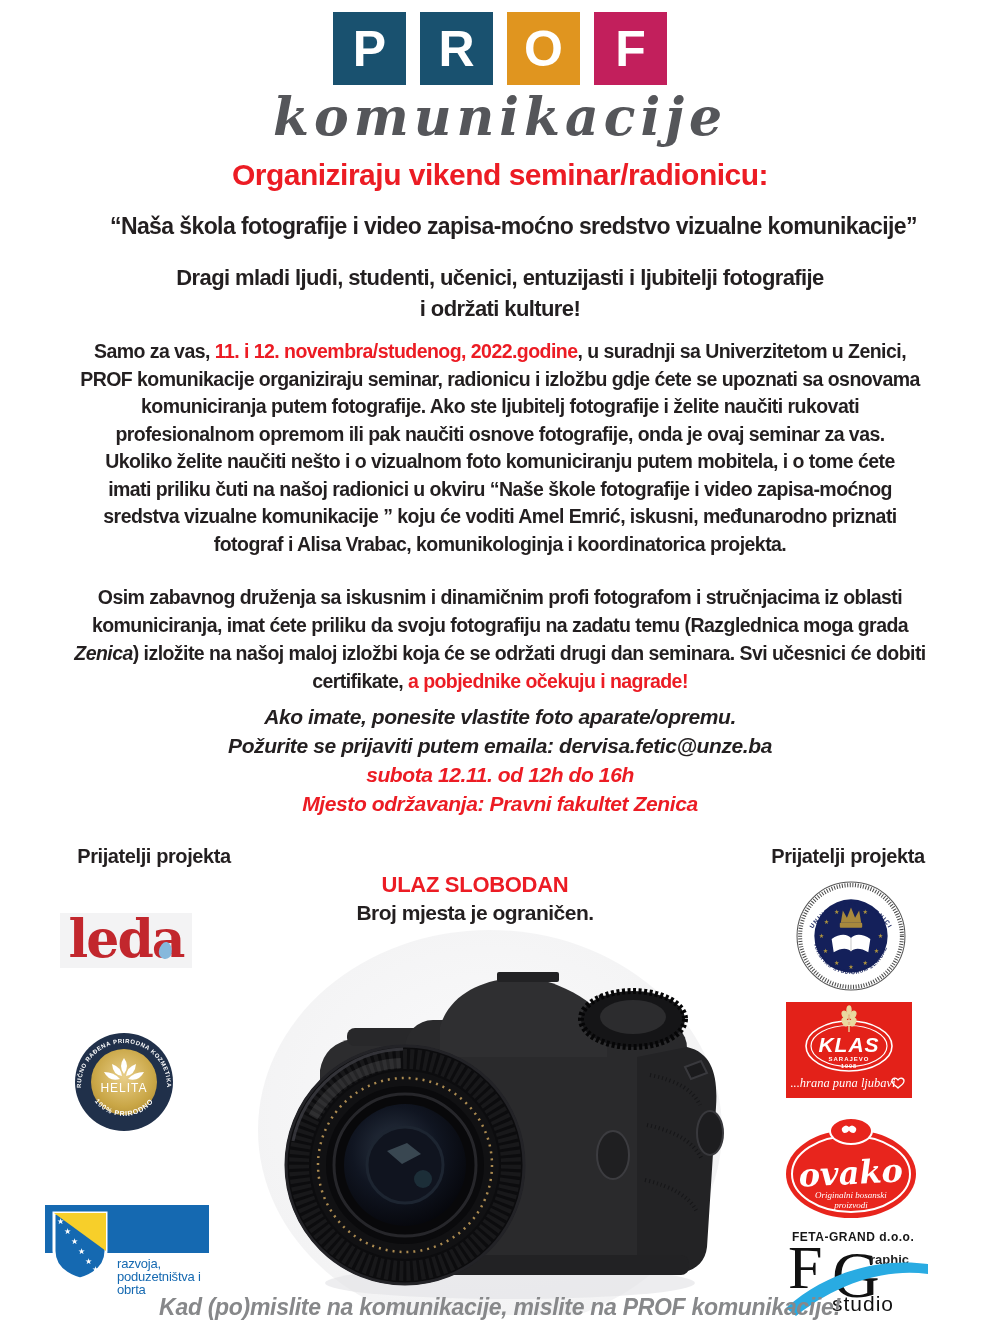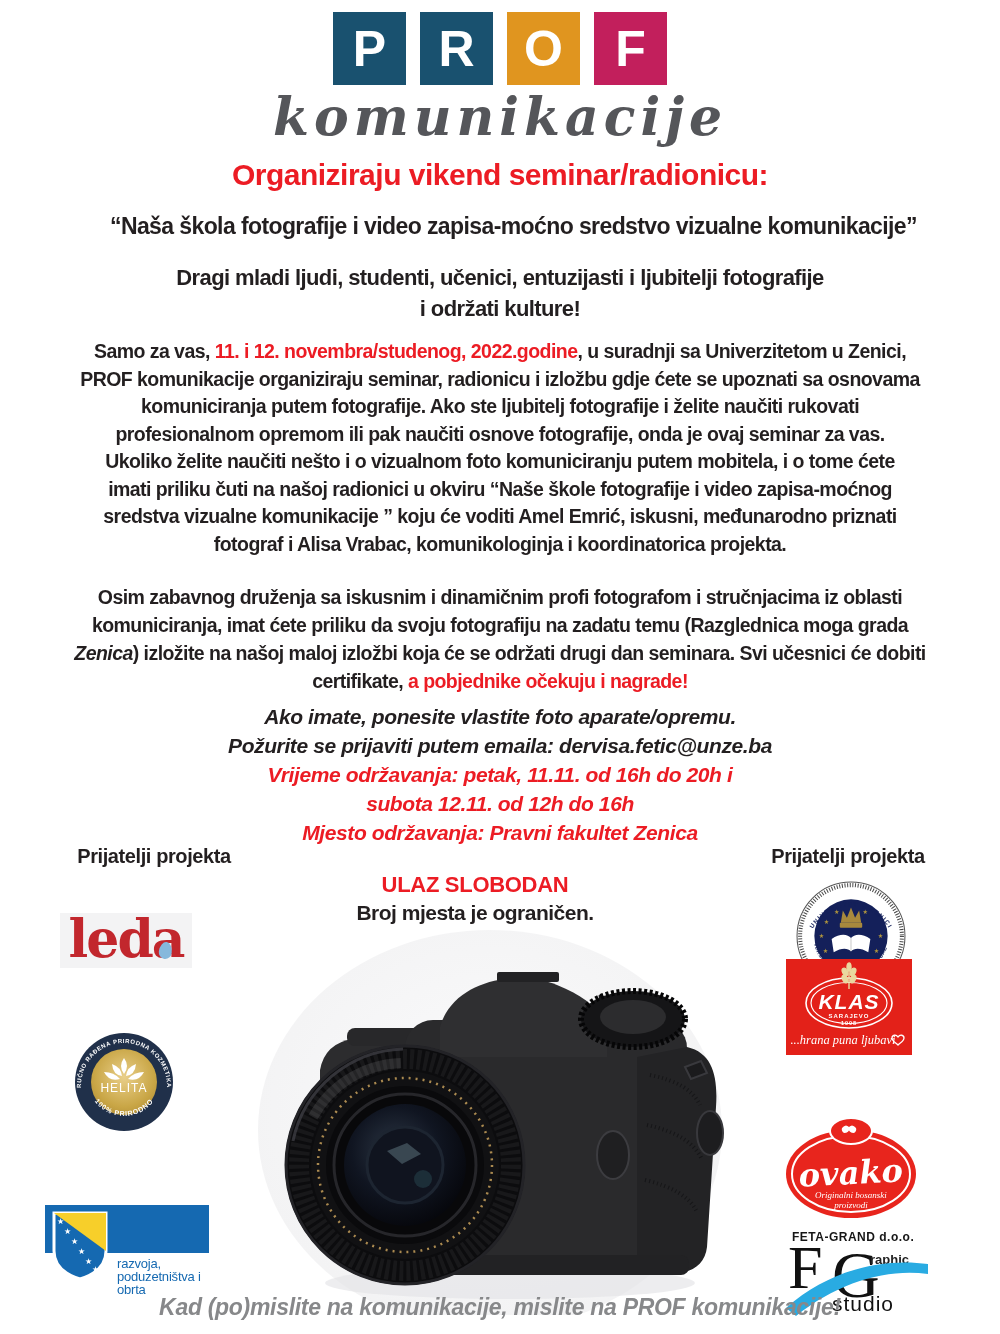--- a/index.html
+++ b/index.html
@@ -41,21 +41,21 @@
   .leda-drop{position:absolute;left:99px;top:29px;width:13px;height:17px;background:#85b8dc;
       border-radius:50% 50% 50% 50%/60% 60% 40% 40%;transform:rotate(8deg);}
   .helita{left:74px;top:1032px;width:100px;height:100px;}
   .ministry{left:45px;top:1205px;width:164px;height:85px;}
   .ministry-band{position:absolute;left:0;top:0;width:164px;height:48px;background:#1569b1;}
   .ministry-shield{position:absolute;left:6px;top:5px;}
   .ministry-title{position:absolute;left:72px;top:8px;color:#fff;font-size:10px;line-height:15px;letter-spacing:-.2px;margin-top:41px;}
   .ministry-sub{position:absolute;left:72px;top:52px;color:#1569b1;font-size:13px;line-height:13px;letter-spacing:-.2px;}
   
   .unze{left:795px;top:880px;width:112px;height:112px;}
-  .klas{left:786px;top:959px;width:126px;height:71px;}
+  .klas{left:786px;top:1002px;width:126px;height:71px;}
   .ovako{left:783px;top:1116px;width:136px;height:102px;}
   .fg{left:786px;top:1230px;width:142px;height:88px;}
   .fg-company{position:absolute;left:6px;top:0;font-size:12px;font-weight:bold;color:#161616;
       letter-spacing:.5px;font-family:"Liberation Sans",sans-serif;}
   .fg-F{position:absolute;left:2px;top:6px;font-family:"Liberation Serif",serif;font-size:62px;line-height:62px;color:#111;}
   .fg-G{position:absolute;left:46px;top:12px;font-family:"Liberation Serif",serif;font-size:66px;line-height:66px;color:#111;}
   .fg-raphic{position:absolute;left:84px;top:22px;font-size:13px;font-weight:bold;color:#222;}
   .fg-studio{position:absolute;left:46px;top:62px;font-size:21px;color:#111;letter-spacing:1px;}
   .fg-swoosh{position:absolute;left:0;top:26px;}
   
@@ -105,21 +105,20 @@
   <div class="abs ctr para p2">
     <div class="nowrap">Osim zabavnog druženja sa iskusnim i dinamičnim profi fotografom i stručnjacima iz oblasti</div>
     <div class="nowrap">komuniciranja, imat ćete priliku da svoju fotografiju na zadatu temu (Razglednica moga  grada</div>
     <div class="nowrap"><span class="it">Zenica</span><span>) izložite na našoj maloj izložbi koja će se održati drugi dan seminara. Svi učesnici će dobiti</span></div>
     <div class="nowrap"><span>certifikate, </span><span class="red">a pobjednike očekuju i nagrade!</span></div>
   </div>
 
   <div class="abs ctr info">
     <div class="nowrap">Ako imate, ponesite vlastite foto aparate/opremu.</div>
     <div class="nowrap">Požurite se prijaviti putem emaila: dervisa.fetic@unze.ba</div>
-    <div class="nowrap red">Vrijeme održavanja: petak, 11.11. od 16h do 20h i</div>
     <div class="nowrap red">subota 12.11.  od 12h do 16h</div>
     <div class="nowrap red">Mjesto održavanja: Pravni fakultet Zenica</div>
   </div>
 
   <div class="abs friends friends-left nowrap">Prijatelji projekta</div>
   <div class="abs friends friends-right nowrap">Prijatelji projekta</div>
   <div class="abs entry-free nowrap">ULAZ SLOBODAN</div>
   <div class="abs entry-limited nowrap">Broj mjesta je ograničen.</div>
 
   <div class="abs camera">

